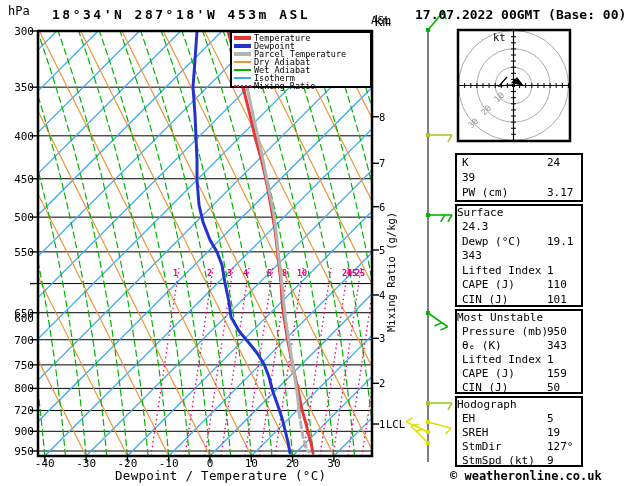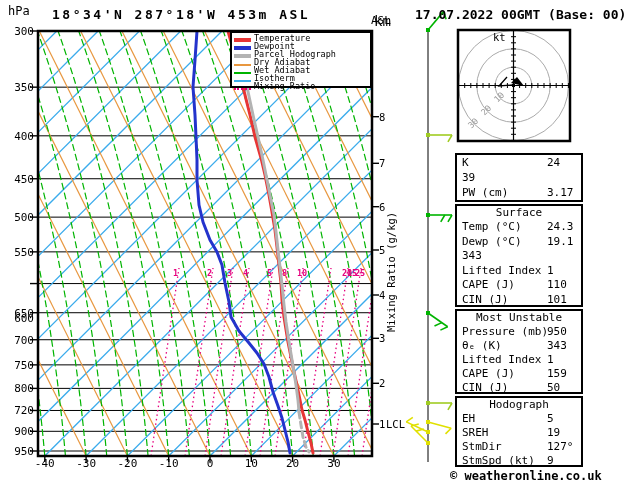--- a/index.html
+++ b/index.html
@@ -16,25 +16,25 @@
   .xlabel{width:36px;text-align:center;top:457px;font-size:11px;}
   .kmlabel{left:379px;font-size:10.5px;}
   .lcl{left:386px;top:418px;font-size:10.5px;}
   .mixlabel{font-size:8.5px;color:#e6007e;font-weight:bold;}
   .mixaxis{left:331px;top:266px;width:120px;height:12px;text-align:center;font-size:10.5px;
            transform:rotate(-90deg);}
   .xtitle{left:115px;top:468px;font-size:12.5px;letter-spacing:.3px;}
   .footer{left:450px;top:469px;font-size:12px;font-weight:bold;}
   .legend{left:230px;top:31px;width:142px;height:57px;border:2px solid #000;background:#fff;
           display:flex;flex-direction:column;justify-content:space-around;padding:1px 0;box-sizing:border-box;}
-  .legrow{display:flex;align-items:flex-end;height:8px;font-size:8.5px;line-height:8px;}
+  .legrow{display:flex;align-items:center;height:8px;font-size:8.5px;line-height:8px;}
   .legswatch{width:17px;margin:0 3px 0 2px;flex:none;}
   .tablebox{left:455px;width:128px;border:2px solid #000;background:#fff;box-sizing:border-box;
             font-size:11px;}
-  .thead{text-align:center;font-size:11px;}
+  .thead{text-align:left;font-size:11px;}
   .trow{display:flex;padding-left:5px;}
   .tlab{width:85px;flex:none;}
   .tval{flex:none;}
   .kt{left:461px;top:31px;font-size:10.5px;padding-left:32px;}
   .ringlab{font-size:8.5px;color:#999;transform:rotate(-45deg);}
 </style>
 </head>
 <body>
 
 <div id="stage">
@@ -285,21 +285,21 @@
       <div class="legrow">
         <span class="legswatch" style="border-top: 4px solid rgb(232, 53, 53);"></span>
         <span>Temperature</span>
       </div>
       <div class="legrow">
         <span class="legswatch" style="border-top: 4px solid rgb(36, 51, 204);"></span>
         <span>Dewpoint</span>
       </div>
       <div class="legrow">
         <span class="legswatch" style="border-top: 4px solid rgb(179, 179, 179);"></span>
-        <span>Parcel Hodograph</span>
+        <span>Parcel Temperature</span>
       </div>
       <div class="legrow">
         <span class="legswatch" style="border-top: 2px solid rgb(232, 151, 63);"></span>
         <span>Dry Adiabat</span>
       </div>
       <div class="legrow">
         <span class="legswatch" style="border-top: 2px solid rgb(0, 180, 0);"></span>
         <span>Wet Adiabat</span>
       </div>
       <div class="legrow">
@@ -307,20 +307,21 @@
         <span>Isotherm</span>
       </div>
       <div class="legrow">
         <span class="legswatch" style="border-top: 2px dotted rgb(230, 0, 126);"></span>
         <span>Mixing Ratio</span>
       </div>
     </div>
 
   <div class="abs lcl">LCL</div>
   <div class="abs mixaxis">Mixing Ratio (g/kg)</div>
+  <div class="abs xtitle">Dewpoint / Temperature (°C)</div>
   <div class="abs kt">kt</div>
   <div class="abs footer">© weatheronline.co.uk</div>
 
   <div id="labels">
       <div class="abs plabel" style="top: 25px;">300</div>
       <div class="abs plabel" style="top: 81.1684px;">350</div>
       <div class="abs plabel" style="top: 129.824px;">400</div>
       <div class="abs plabel" style="top: 172.741px;">450</div>
       <div class="abs plabel" style="top: 211.131px;">500</div>
       <div class="abs plabel" style="top: 245.86px;">550</div>
@@ -372,21 +373,20 @@
           <span class="tval">39</span>
         </div>
         <div class="trow" style="height: 15px; line-height: 15px;">
           <span class="tlab">PW (cm)</span>
           <span class="tval">3.17</span>
         </div>
       </div>
       <div class="abs tablebox" style="top: 204px; height: 103px;">
         <div class="thead" style="height: 14px; line-height: 14px;">Surface</div>
         <div class="trow" style="height: 14.5px; line-height: 14.5px;">
-          <span class="tlab">Temp (°C)</span>
           <span class="tval">24.3</span>
         </div>
         <div class="trow" style="height: 14.5px; line-height: 14.5px;">
           <span class="tlab">Dewp (°C)</span>
           <span class="tval">19.1</span>
         </div>
         <div class="trow" style="height: 14.5px; line-height: 14.5px;">
           <span class="tval">343</span>
         </div>
         <div class="trow" style="height: 14.5px; line-height: 14.5px;">

